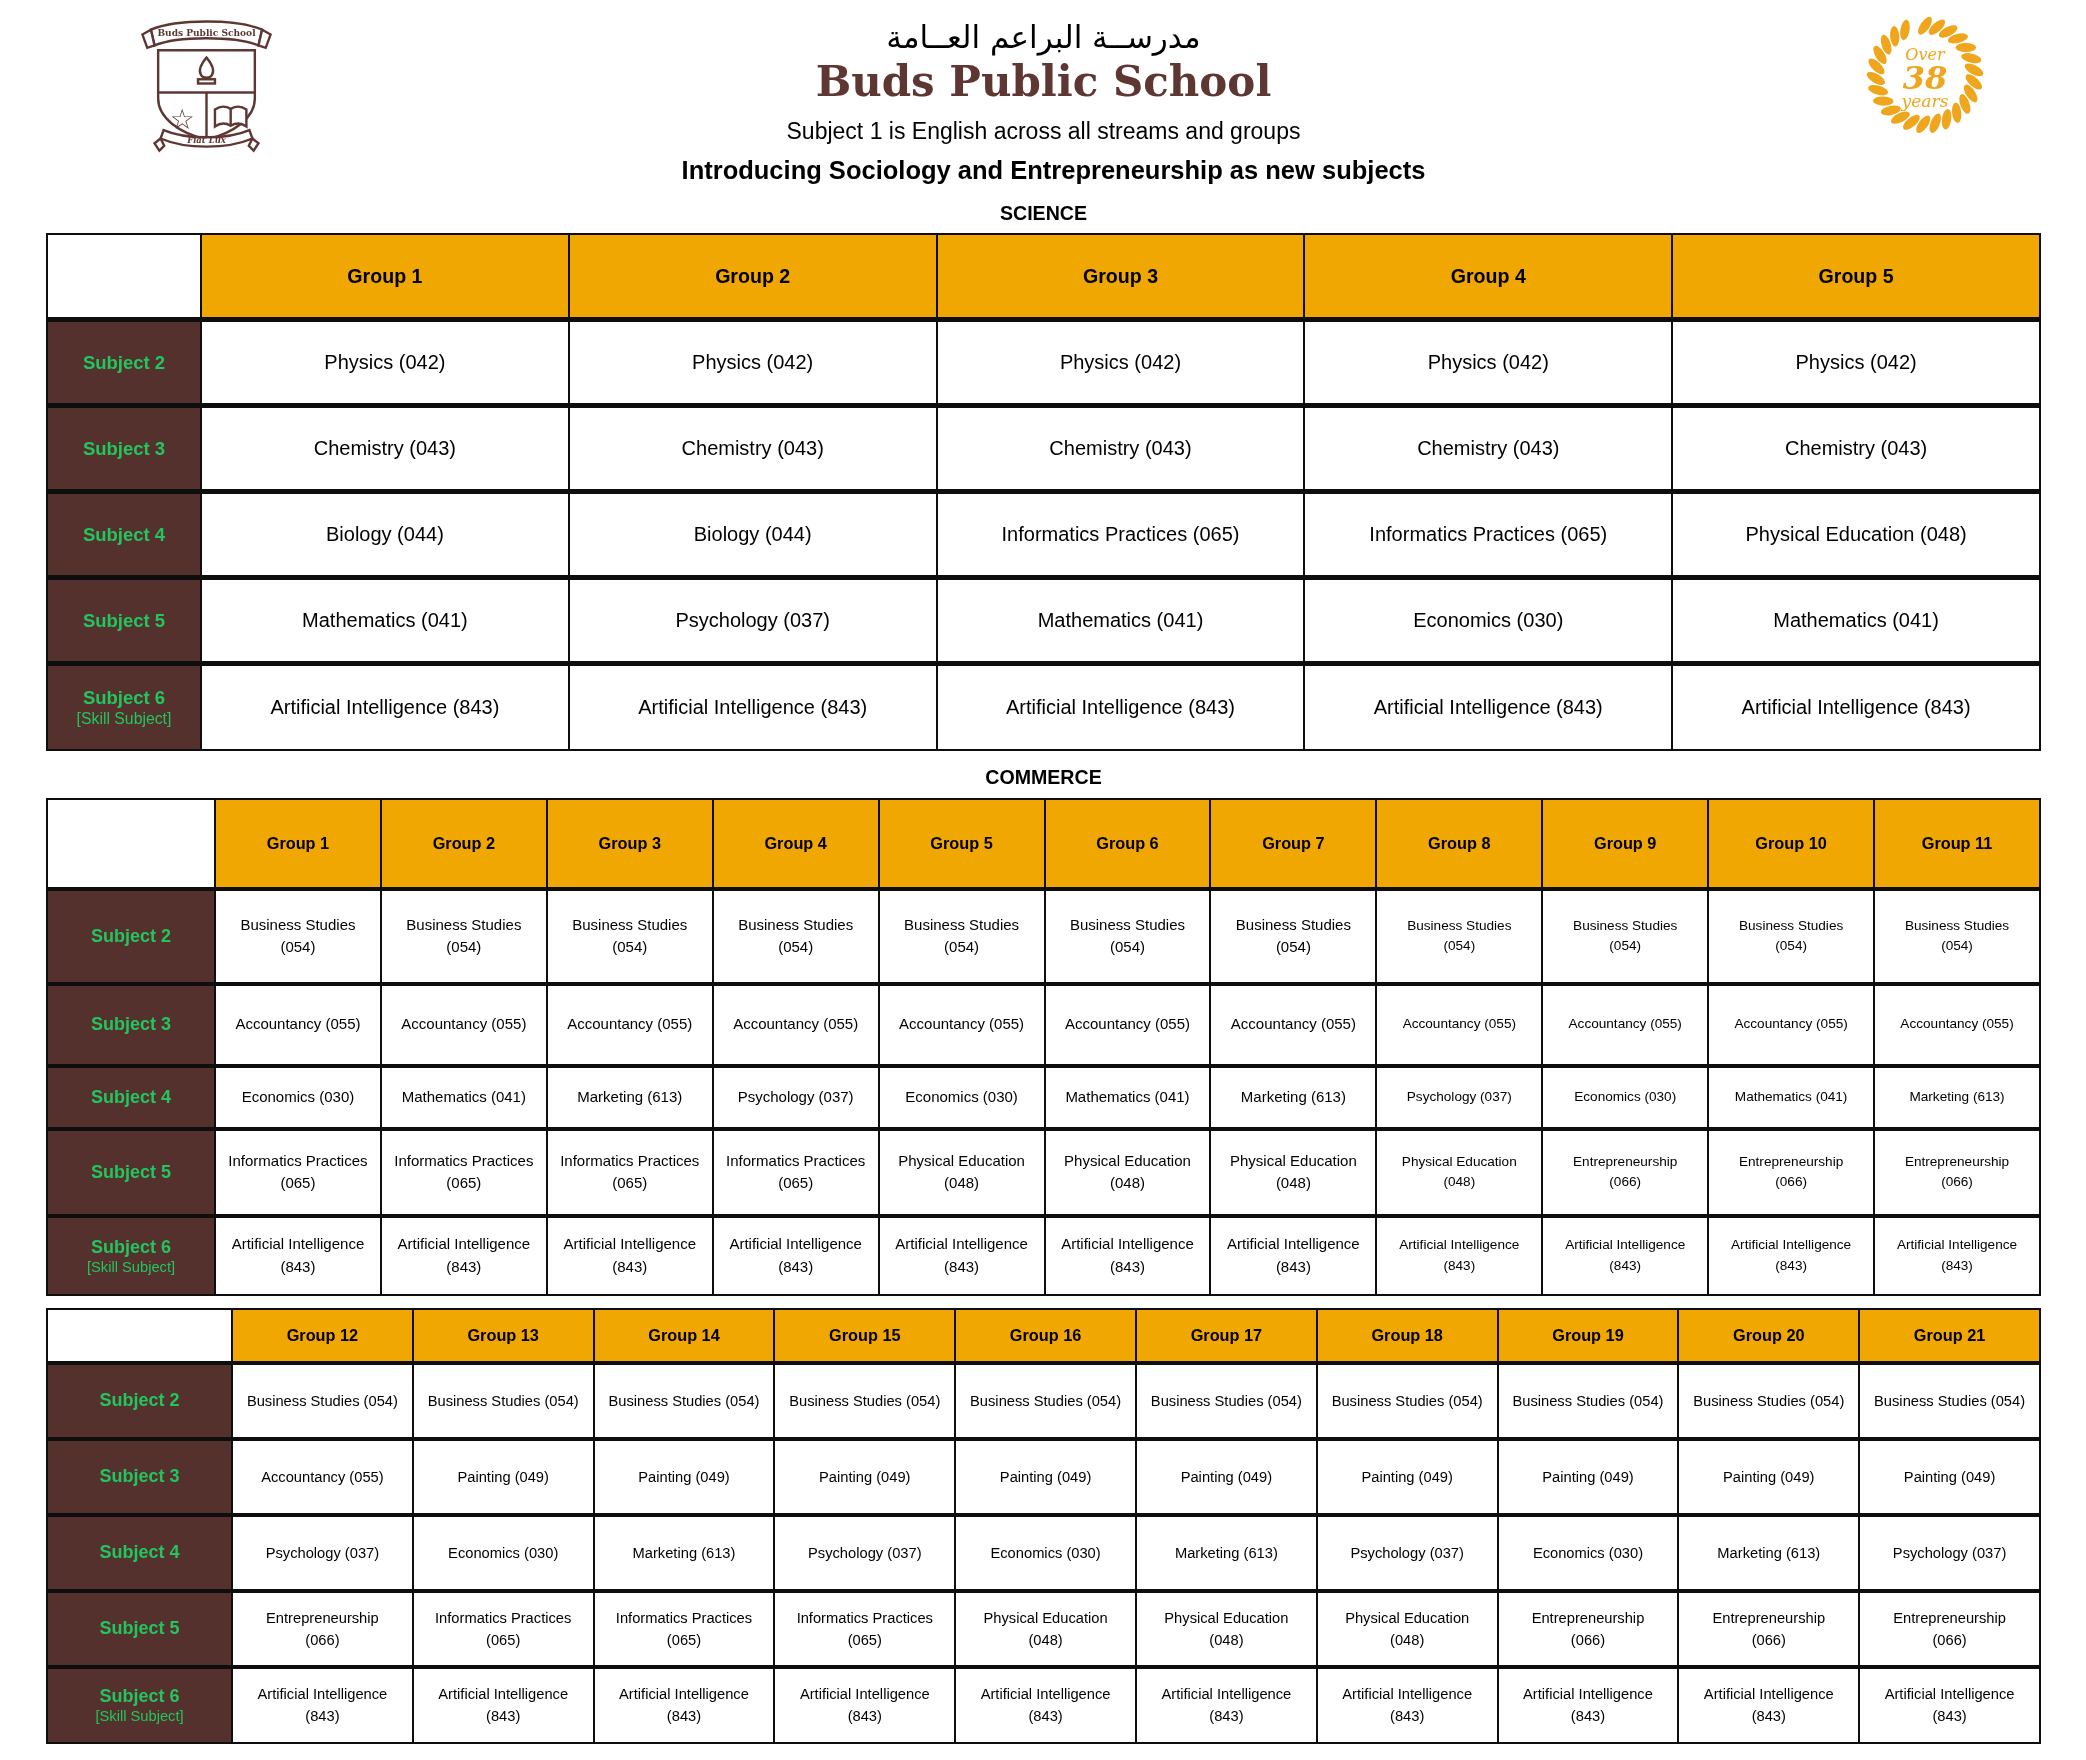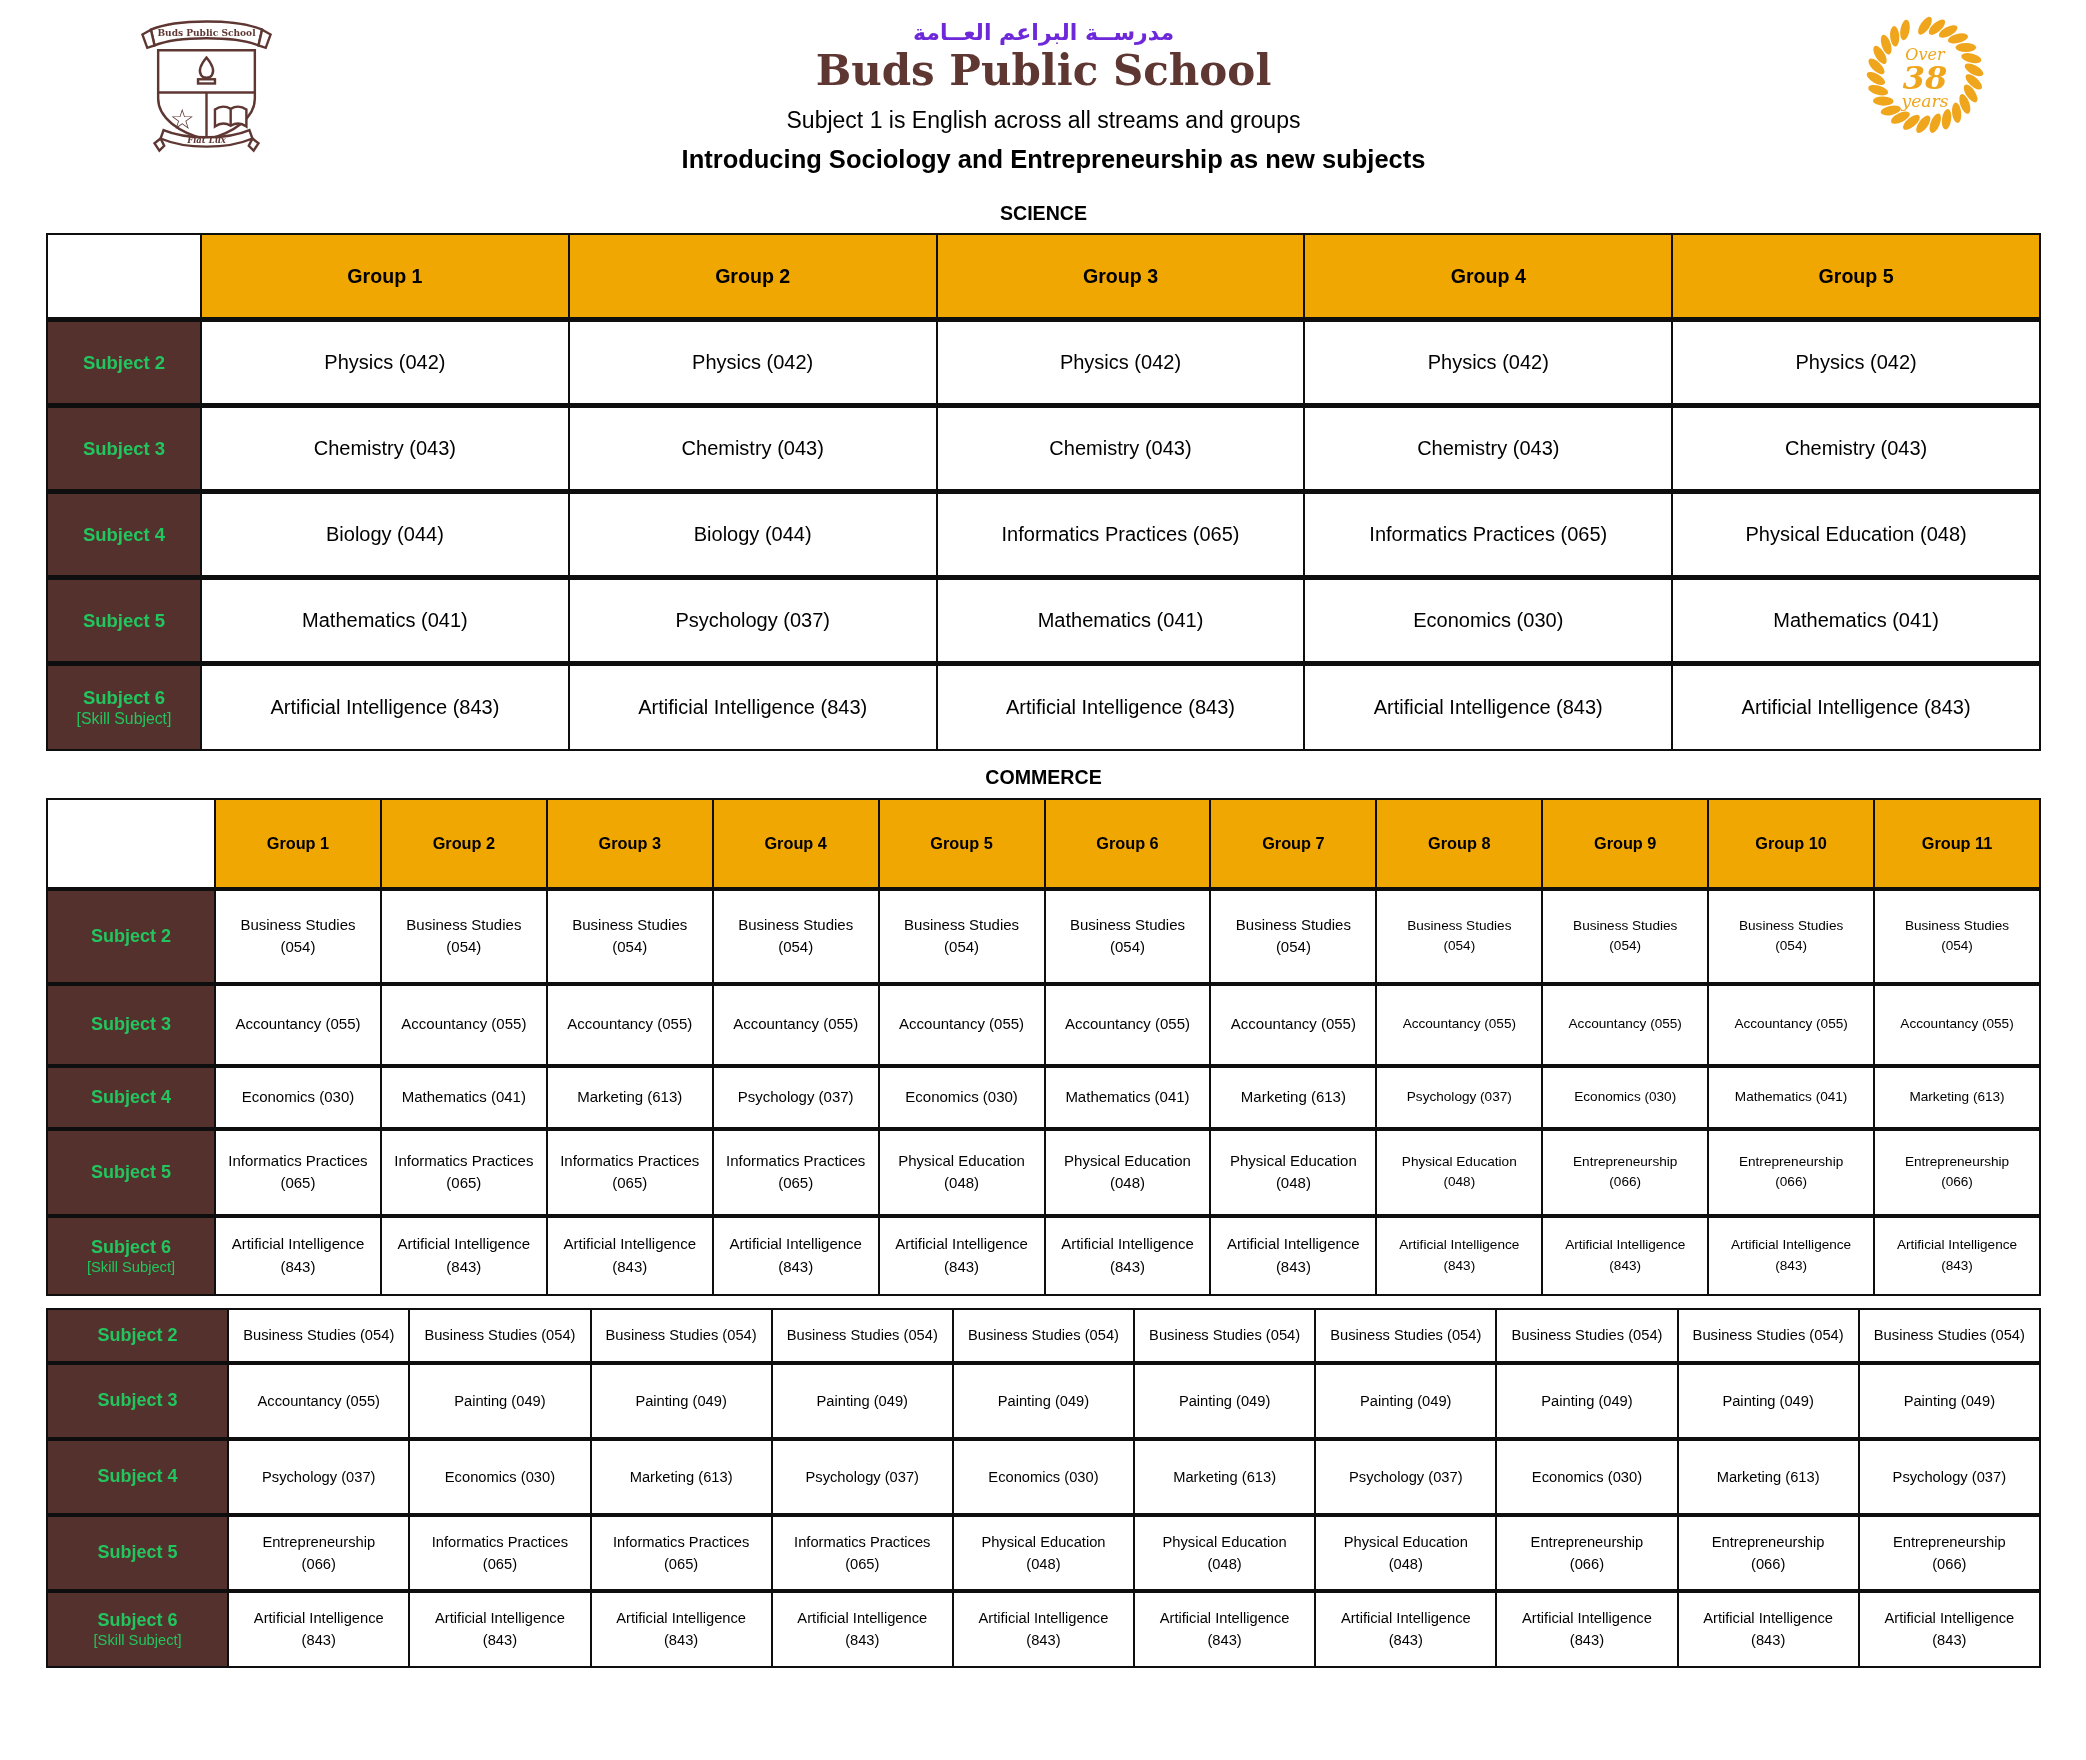--- a/index.html
+++ b/index.html
@@ -11,21 +11,21 @@
   }
   .page { position: relative; width: 2087px; height: 1761px; overflow: hidden; background:#fff; }
 
   
   .header { position: relative; height: 197px; }
   .crest  { position: absolute; left: 129px; top: 14px; width: 155px; height: 139px; }
   .badge  { position: absolute; right: 99px; top: 12px; width: 126px; height: 126px; }
   .header-center { text-align: center; padding-top: 19.6px; }
   .arabic {
     font-family: "DejaVu Sans", sans-serif;
-    font-size: 22px; font-weight: bold; color: #6d28d9; line-height: 1.15;
+    font-size: 31px; font-weight: normal; color: #000000; line-height: 1.15;
   }
   .school-name {
     font-family: "DejaVu Serif", serif;
     font-size: 42px; font-weight: bold; color: #5E3733; margin-top: 3.3px; line-height: 1.1;
   }
   .note {
     font-size: 23px; margin-top: 13px;
     text-underline-offset: 4.3px; text-decoration-thickness: 1.6px;
   }
   .announcement { font-size: 25.5px; font-weight: bold; margin-top: 11px; padding-left: 20px; }
@@ -350,20 +350,33 @@
             <td>Artificial Intelligence
 (843)</td>
           </tr>
         </tbody>
       </table>
     </div>
   <div class="tblwrap" id="t-c2">
       <table class="tbl-c tbl-c2">
         <tbody>
           <tr>
+            <th class="corner"></th>
+            <th class="group">Group 12</th>
+            <th class="group">Group 13</th>
+            <th class="group">Group 14</th>
+            <th class="group">Group 15</th>
+            <th class="group">Group 16</th>
+            <th class="group">Group 17</th>
+            <th class="group">Group 18</th>
+            <th class="group">Group 19</th>
+            <th class="group">Group 20</th>
+            <th class="group">Group 21</th>
+          </tr>
+          <tr>
             <th class="rowlbl">
               <div class="lbl">Subject 2</div>
             </th>
             <td>Business Studies (054)</td>
             <td>Business Studies (054)</td>
             <td>Business Studies (054)</td>
             <td>Business Studies (054)</td>
             <td>Business Studies (054)</td>
             <td>Business Studies (054)</td>
             <td>Business Studies (054)</td>

